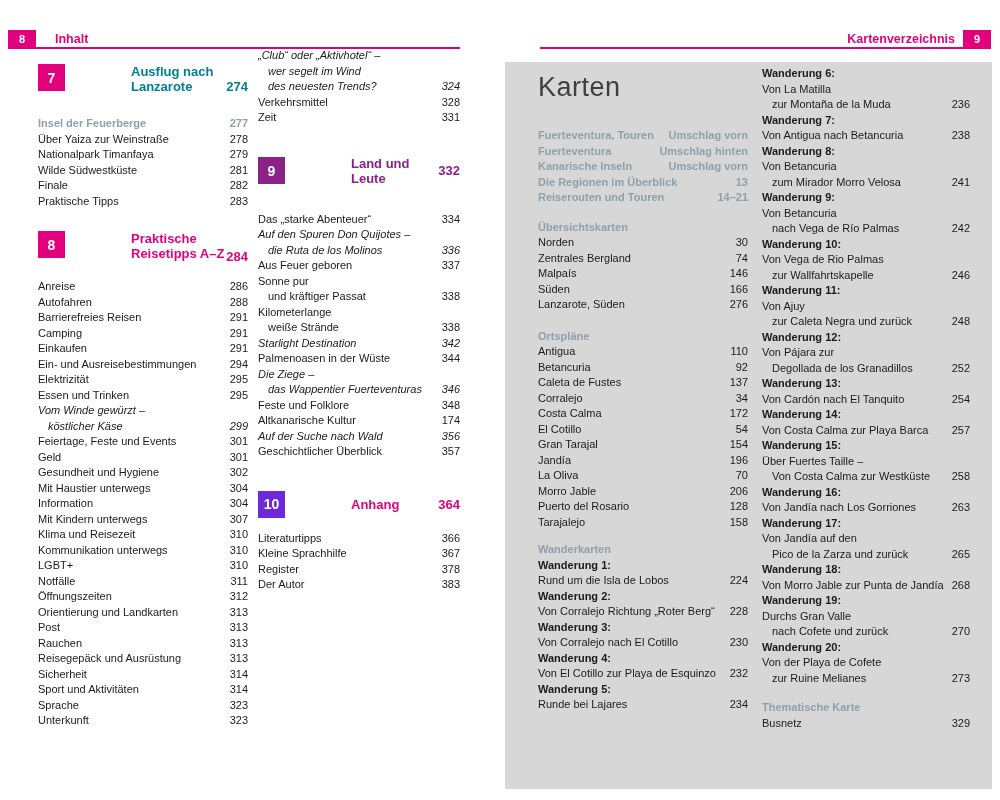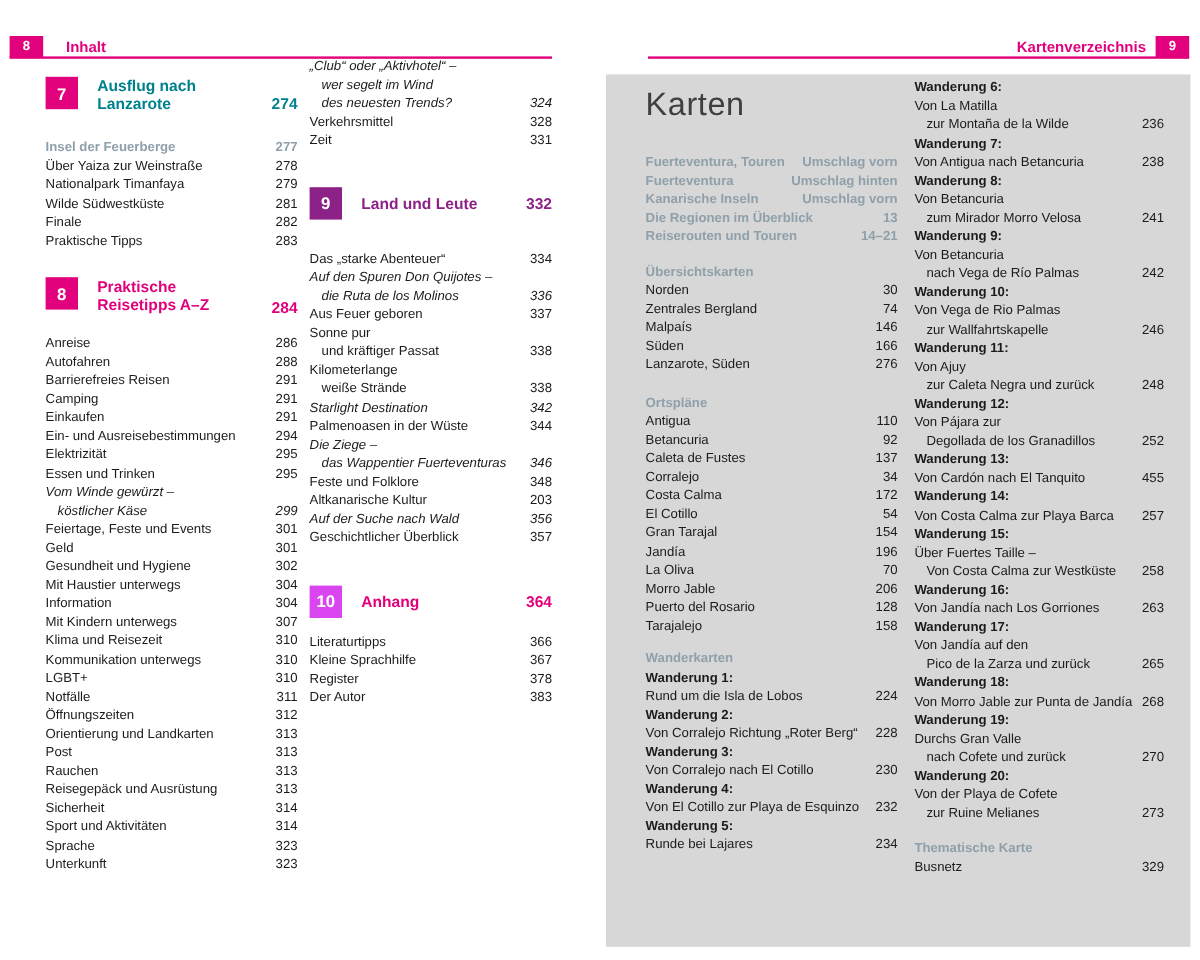--- a/index.html
+++ b/index.html
@@ -29,21 +29,21 @@
   .ind{padding-left:10px;}
   .it{font-style:italic;}
   .hdr{font-weight:bold;color:var(--grayblue);}
   .bold{font-weight:bold;}
   .chapter{display:flex;align-items:flex-start;}
   .chapter.single{align-items:center;}
   .chapter-num{
     width:27px;height:27px;flex:0 0 27px;color:#fff;font-weight:bold;font-size:14px;
     display:flex;align-items:center;justify-content:center;
   }
-  .chapter-title{flex:1;padding-left:16px;font-weight:bold;font-size:13px;line-height:15px;}
+  .chapter-title{flex:1;padding-left:26px;font-weight:bold;font-size:13px;line-height:15px;margin-left:40px;}
   .chapter-page{font-weight:bold;font-size:13px;align-self:flex-end;}
   .chapter.single .chapter-page{align-self:center;}
   .gap{width:100%;}
 </style>
 </head>
 <body>
 
 <div>
   <div class="corner-box" style="left:8px;top:30px;">8</div>
   <div class="hdr-label" style="left:55px;top:32px;">Inhalt</div>
@@ -279,33 +279,33 @@
       <div class="row it">
         <span class="lbl ind">das Wappentier Fuerteventuras</span>
         <span class="pg">346</span>
       </div>
       <div class="row">
         <span class="lbl">Feste und Folklore</span>
         <span class="pg">348</span>
       </div>
       <div class="row">
         <span class="lbl">Altkanarische Kultur</span>
-        <span class="pg">203</span>
+        <span class="pg">174</span>
       </div>
       <div class="row it">
         <span class="lbl">Auf der Suche nach Wald</span>
         <span class="pg">356</span>
       </div>
       <div class="row">
         <span class="lbl">Geschichtlicher Überblick</span>
         <span class="pg">357</span>
       </div>
       <div class="gap" style="height: 31px;"></div>
       <div class="chapter single">
-        <div class="chapter-num" style="background: #d946ef;">10</div>
+        <div class="chapter-num" style="background: #6d28d9;">10</div>
         <div class="chapter-title" style="color: rgb(226, 1, 124);">
           <div>Anhang</div>
         </div>
         <div class="chapter-page" style="color: rgb(226, 1, 124);">364</div>
       </div>
       <div class="gap" style="height: 13px;"></div>
       <div class="row">
         <span class="lbl">Literaturtipps</span>
         <span class="pg">366</span>
       </div>
@@ -468,21 +468,21 @@
       </div>
     </div>
   <div class="col" id="right-col2" style="left:762px;top:66px;width:208px;">
       <div class="row">
         <span class="lbl bold">Wanderung 6:</span>
       </div>
       <div class="row">
         <span class="lbl">Von La Matilla</span>
       </div>
       <div class="row">
-        <span class="lbl ind">zur Montaña de la Wilde</span>
+        <span class="lbl ind">zur Montaña de la Muda</span>
         <span class="pg">236</span>
       </div>
       <div class="row">
         <span class="lbl bold">Wanderung 7:</span>
       </div>
       <div class="row">
         <span class="lbl">Von Antigua nach Betancuria</span>
         <span class="pg">238</span>
       </div>
       <div class="row">
@@ -533,21 +533,21 @@
       </div>
       <div class="row">
         <span class="lbl ind">Degollada de los Granadillos</span>
         <span class="pg">252</span>
       </div>
       <div class="row">
         <span class="lbl bold">Wanderung 13:</span>
       </div>
       <div class="row">
         <span class="lbl">Von Cardón nach El Tanquito</span>
-        <span class="pg">455</span>
+        <span class="pg">254</span>
       </div>
       <div class="row">
         <span class="lbl bold">Wanderung 14:</span>
       </div>
       <div class="row">
         <span class="lbl">Von Costa Calma zur Playa Barca</span>
         <span class="pg">257</span>
       </div>
       <div class="row">
         <span class="lbl bold">Wanderung 15:</span>

